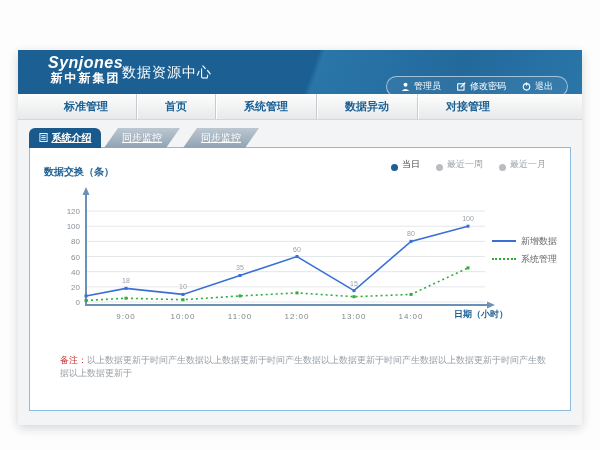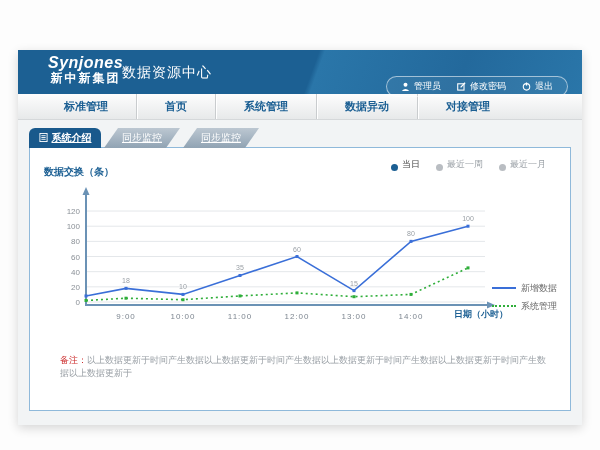--- a/index.html
+++ b/index.html
@@ -49,21 +49,21 @@
   .range-item.selected .range-label { color:#444; }
   .range-item.unselected .range-label { color:#9aa0a6; }
 
   .y-axis-title { position:absolute; left:14px; top:17px; font-size:10px; font-weight:bold;
     color:#1b5f93; z-index:3; }
   .x-axis-title { position:absolute; left:424px; top:160px; font-size:9px; font-weight:bold;
     color:#1b5f93; z-index:3; }
 
   #chart-svg { position:absolute; left:0; top:0; width:100%; height:100%; z-index:2; }
 
-  .series-legend { position:absolute; left:462px; top:84px; z-index:3;margin-top:47px; }
+  .series-legend { position:absolute; left:462px; top:84px; z-index:3; }
   .series-item { display:flex; align-items:center; gap:5px; height:18px; font-size:9px; color:#666; }
   .line-sample { width:24px; height:0; border-top-width:2px; }
   .line-sample.solid { border-top-style:solid; border-top-color:#3a6fd8; }
   .line-sample.dotted { border-top-style:dotted; border-top-color:#2fae3a; }
 
   .note { position:absolute; left:30px; right:18px; top:206px; font-size:9px; color:#9aa0a6;
     line-height:1.4; z-index:3; }
   .note-label { color:#cc2b2b; }
 </style>
 </head>

